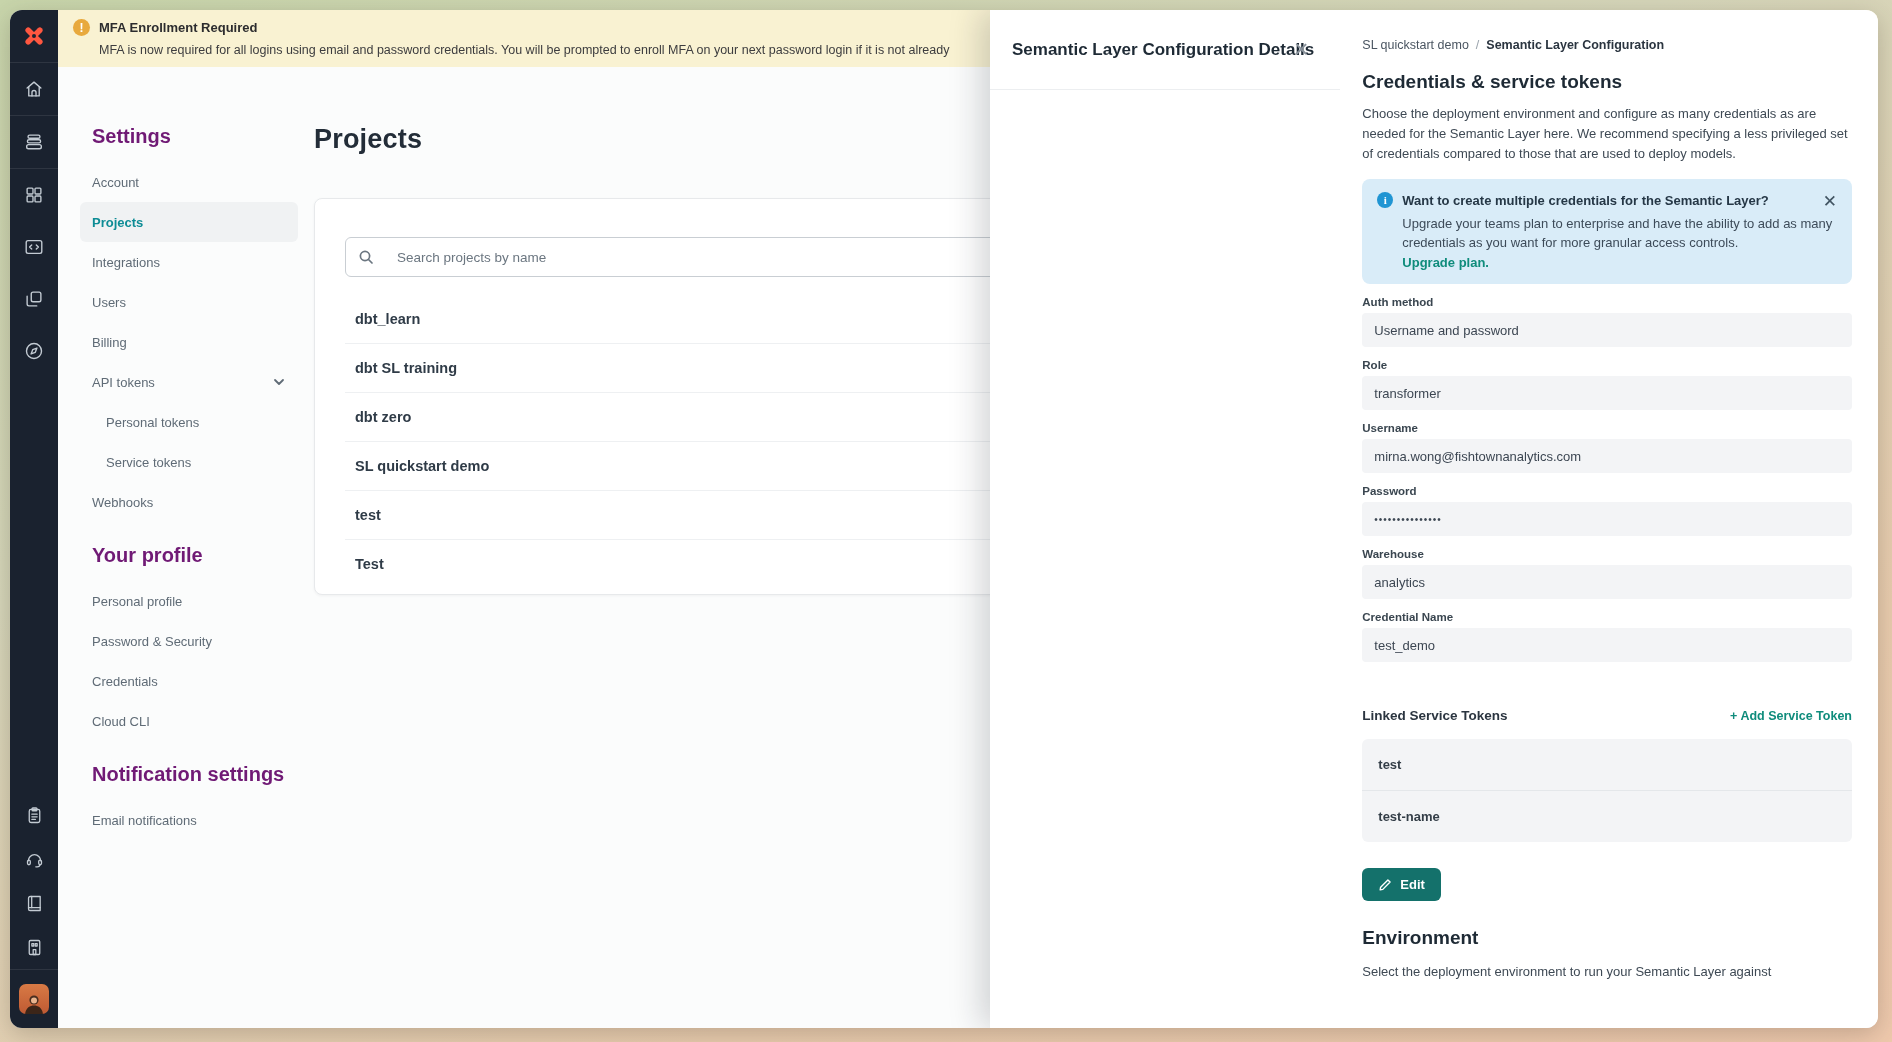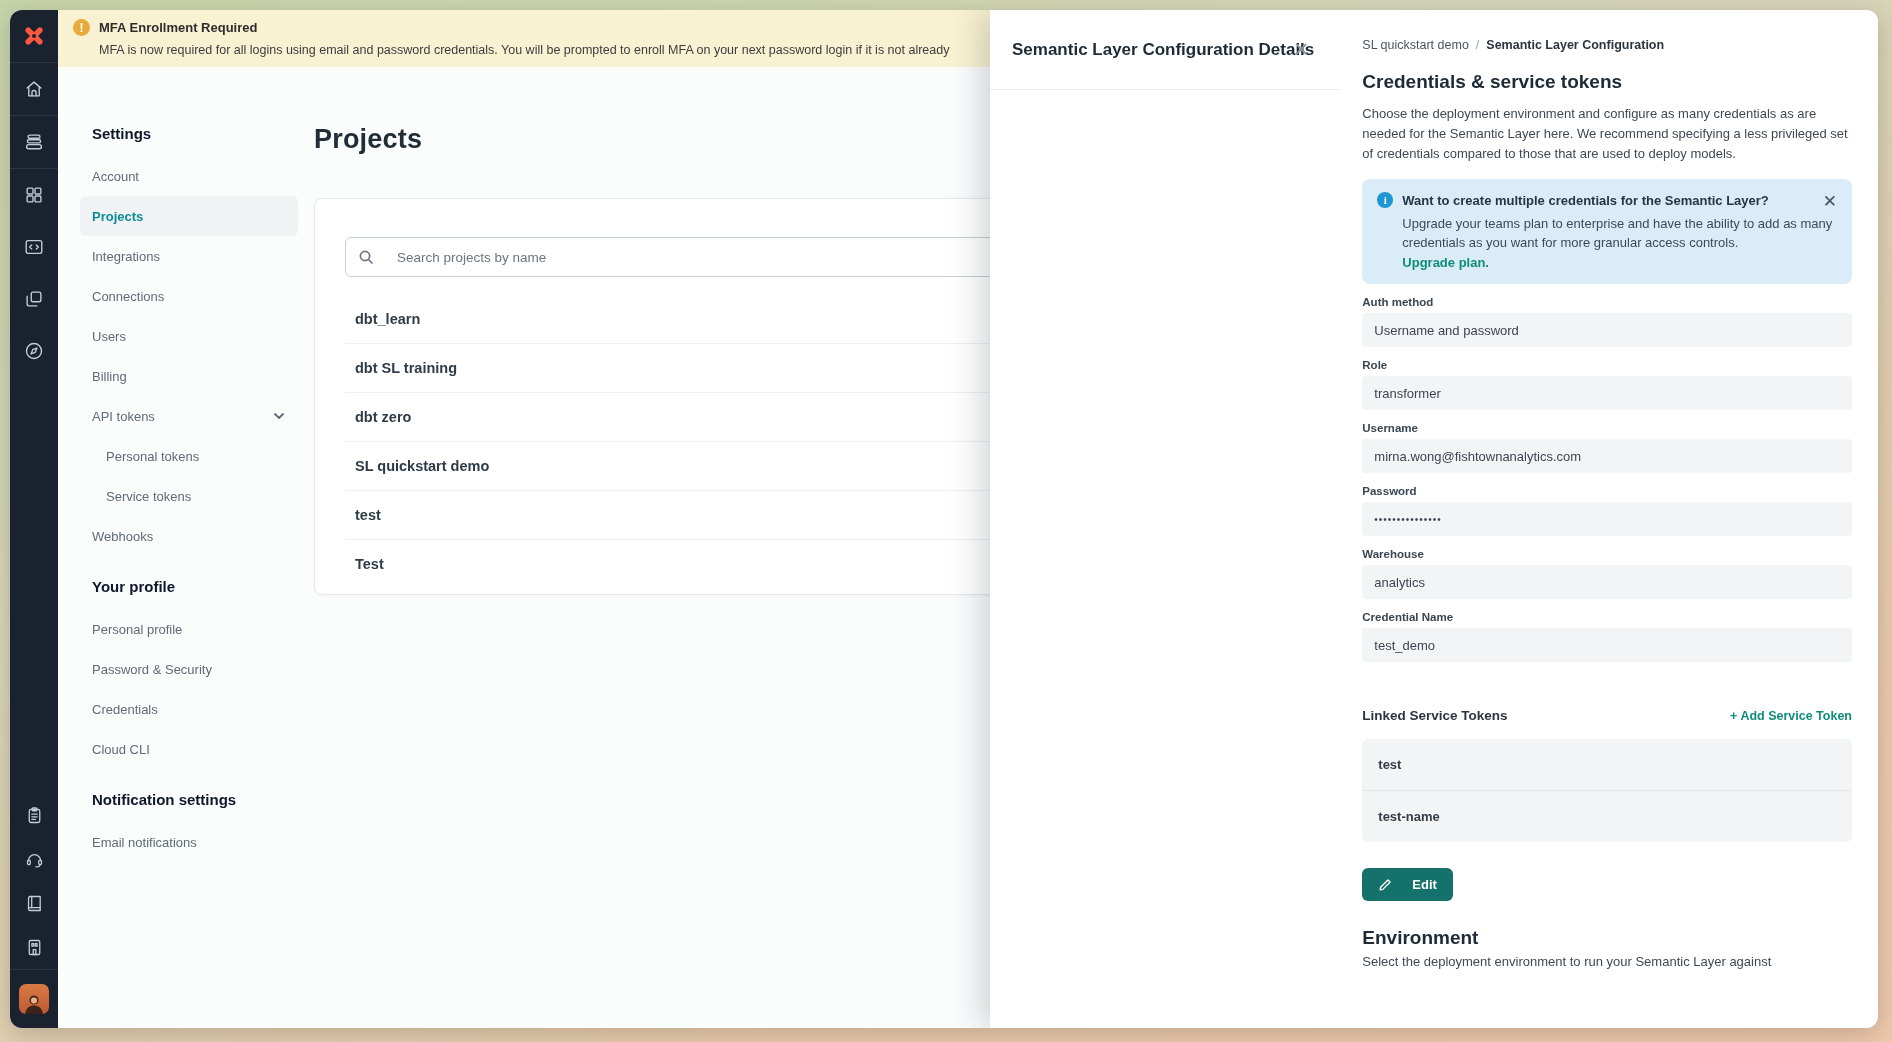--- a/index.html
+++ b/index.html
@@ -27,21 +27,21 @@
   .mfa-title-row { display:flex; align-items:center; gap:9px; }
   .warn-icon { width:17px; height:17px; border-radius:50%; background:#e8a93d; color:#fff;
     font-size:12px; font-weight:bold; display:flex; align-items:center; justify-content:center; flex-shrink:0; }
   .mfa-title { font-size:13px; font-weight:bold; color:#2c2c2e; }
   .mfa-body { font-size:12.5px; color:#3c3c3e; margin-top:7px; padding-left:26px; }
 
   .content { flex:1; display:flex; overflow:hidden; }
 
   
   .settings-nav { width:218px; margin-left:22px; padding-top:58px; flex-shrink:0; }
-  .nav-heading { font-size:15px; font-weight:bold; color:#0f172a; padding:0 12px; margin-bottom:14px; }
+  .nav-heading { font-size:20px; font-weight:bold; color:#701a75; padding:0 12px; margin-bottom:14px; }
   .nav-item { height:40px; display:flex; align-items:center; justify-content:space-between;
     padding:0 12px; font-size:13px; color:#5f6b76; border-radius:6px; cursor:pointer; }
   .nav-item.active { background:#f0f2f3; color:#0d8c95; font-weight:bold; }
   .nav-item.indent { padding-left:26px; }
   .nav-item .chev { stroke:#5f6b76; fill:none; stroke-width:1.8; stroke-linecap:round; stroke-linejoin:round; }
   .nav-gap { height:22px; }
 
   
   .projects-area { flex:1; padding-top:57px; padding-left:16px; min-width:0; }
   .page-title { font-size:27px; font-weight:bold; color:#232d38; letter-spacing:.2px; }
@@ -90,27 +90,27 @@
     display:flex; align-items:center; padding:0 12px; font-size:13px; color:#3c4652; }
 
   .tokens-header { margin-top:46px; display:flex; align-items:center; justify-content:space-between; }
   .tokens-label { font-size:13.5px; font-weight:bold; color:#2b3540; }
   .add-token-link { font-size:12.5px; font-weight:bold; color:#0f8c7c; cursor:pointer; }
   .tokens-box { margin-top:16px; background:#f3f4f6; border-radius:6px; overflow:hidden; }
   .token-row { padding:18px 16px; font-size:13px; font-weight:bold; color:#333d47;
     border-bottom:1px solid #e4e7ea; cursor:pointer; }
   .token-row:last-child { border-bottom:none; }
 
-  .edit-btn { margin-top:26px; display:inline-flex; align-items:center; gap:20px; background:#14716b;
+  .edit-btn { margin-top:26px; display:inline-flex; align-items:center; gap:8px; background:#14716b;
     color:#fff; font-size:13px; font-weight:bold; border:none; border-radius:6px; padding:9px 16px;
     cursor:pointer; font-family:"Liberation Sans", sans-serif; }
   .edit-btn svg { stroke:#fff; fill:none; stroke-width:1.6; stroke-linecap:round; stroke-linejoin:round; }
 
   .env-title { font-size:19px; font-weight:bold; color:#1e2a35; margin-top:26px; }
-  .env-desc { font-size:13px; color:#3e4954; margin-top:5px; }
+  .env-desc { font-size:13px; color:#3e4954; margin-top:15px; }
 
   .cursor-pointer { position:absolute; left:806px; top:722px; z-index:30; pointer-events:none; }
 </style>
 </head>
 <body>
 
 <div class="window">
 
   <aside class="rail">
     <div class="cell-btn">
@@ -226,23 +226,20 @@
       <nav class="settings-nav">
         <div class="nav-heading">Settings</div>
         <div class="nav-item">
             <span>Account</span>
           </div>
         <div class="nav-item active">
             <span>Projects</span>
           </div>
         <div class="nav-item">
             <span>Integrations</span>
-          </div>
-        <div class="nav-item">
-            <span>Connections</span>
           </div>
         <div class="nav-item">
             <span>Users</span>
           </div>
         <div class="nav-item">
             <span>Billing</span>
           </div>
         <div class="nav-item">
           <span>API tokens</span>
           <svg class="chev" width="14" height="14" viewBox="0 0 14 14">

